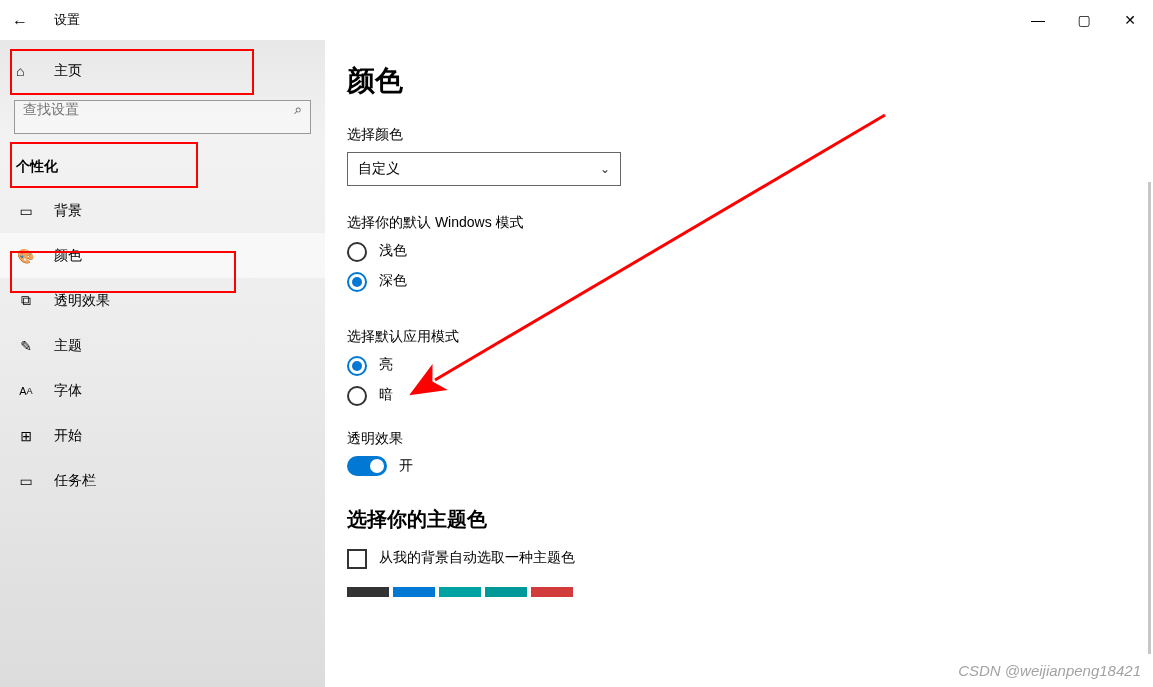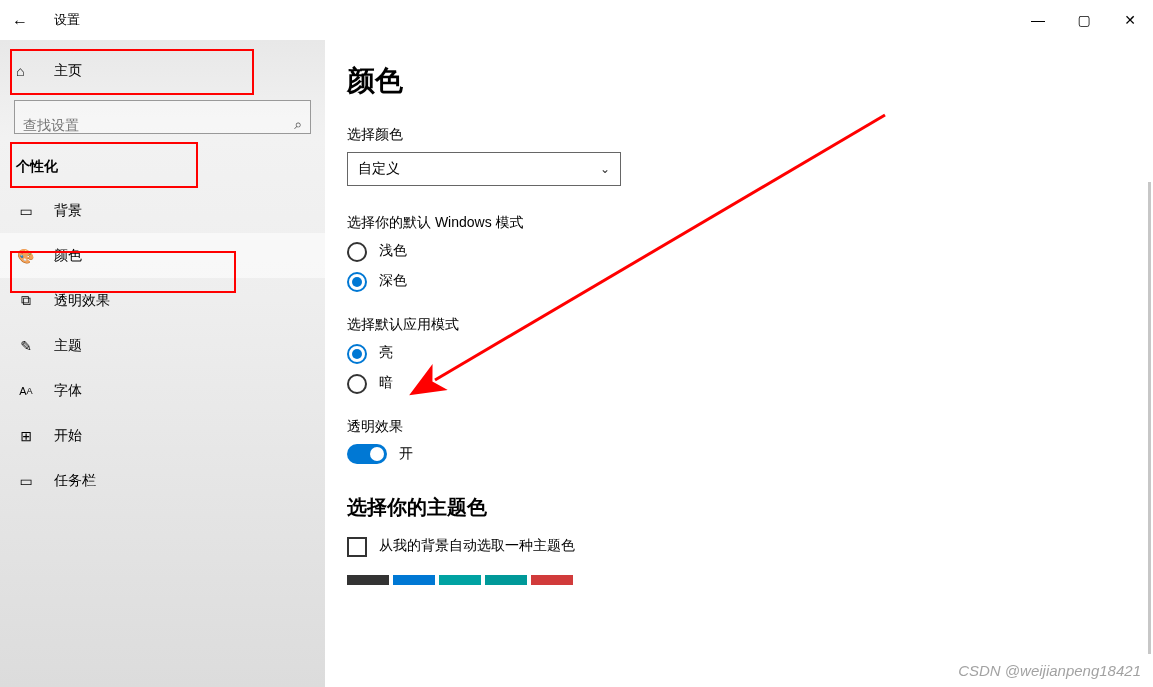--- a/index.html
+++ b/index.html
@@ -11,21 +11,21 @@
 .win-controls { margin-left: auto; display: flex; }
 .win-btn { width: 46px; height: 40px; display: flex; align-items: center; justify-content: center; font-size: 14px; }
 
 .container { display: flex; height: calc(100% - 40px); }
 
 .sidebar { width: 325px; background: linear-gradient(to bottom,#e8e8e8 0%, #f2f2f2 15%, #eeeeee 40%, #e5e5e5 70%, #dcdcdc 100%); padding-top: 10px; position: relative; }
 
 .home-row { display: flex; align-items: center; height: 42px; padding-left: 16px; font-size: 14px; margin-bottom: 8px; }
 .home-row .icon { width: 20px; margin-right: 18px; }
 
-.search-box { margin: 4px 14px 10px 14px; height: 34px; background: rgba(255,255,255,0.4); border: 1px solid #999; display: flex; align-items: flex-end; padding: 0 8px; gap: 12px; }
+.search-box { margin: 4px 14px 10px 14px; height: 34px; background: rgba(255,255,255,0.4); border: 1px solid #999; display: flex; align-items: flex-start; padding: 0 8px; gap: 12px; }
 .search-box input { flex: 1; border: none; background: transparent; outline: none; font-size: 14px; color: #666; }
 .search-box .sicon { font-size: 14px; color: #555; }
 
 .category { font-weight: bold; font-size: 14px; padding: 14px 16px 12px 16px; }
 
 .nav-item { display: flex; align-items: center; height: 45px; padding-left: 16px; font-size: 14px; }
 .nav-item .icon { width: 20px; margin-right: 18px; display: inline-flex; align-items: center; justify-content: center; }
 .nav-item.selected { background: rgba(255,255,255,0.55); }
 
 .redbox { position: absolute; border: 2px solid #ff0000; pointer-events: none; z-index: 5; }
@@ -141,21 +141,21 @@
     <div class="section-label" style="margin-top:28px;">选择你的默认 Windows 模式</div>
     <div class="radio-item">
       <span class="radio"></span>
       <span>浅色</span>
     </div>
     <div class="radio-item">
       <span class="radio checked"></span>
       <span>深色</span>
     </div>
 
-    <div class="section-label" style="margin-top:24px;">选择默认应用模式</div>
+    <div class="section-label" style="margin-top:36px;">选择默认应用模式</div>
     <div class="radio-item">
       <span class="radio checked"></span>
       <span>亮</span>
     </div>
     <div class="radio-item">
       <span class="radio"></span>
       <span>暗</span>
     </div>
 
     <div class="section-label" style="margin-top:24px;">透明效果</div>

